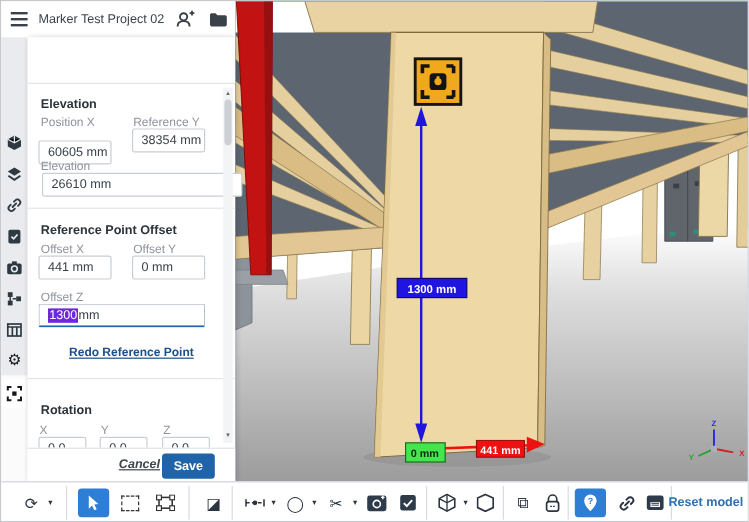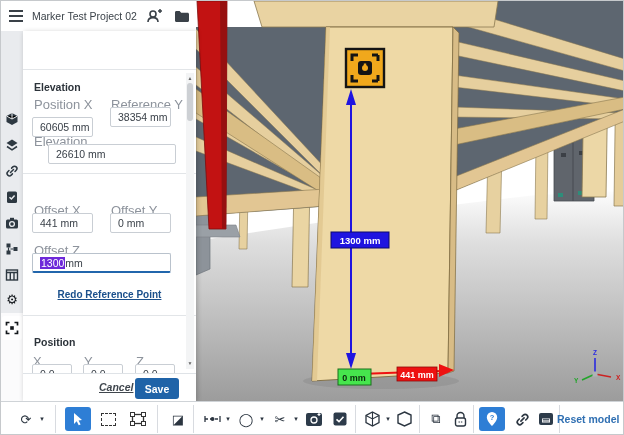--- a/index.html
+++ b/index.html
@@ -16,21 +16,21 @@
   .rail-bottom{position:absolute;left:0;top:312px;width:22px;height:88px;background:#fbfbfc;z-index:5;}
   .rail-ic{position:absolute;left:4px;width:14px;height:14px;}
   .rail-sel{position:absolute;left:1px;top:315px;width:20px;height:24px;background:#fff;border-radius:3px;z-index:5;}
   
   .panel{position:absolute;left:22px;top:30px;width:173px;height:370px;background:#fff;z-index:6;
          box-shadow:1px 1px 5px rgba(0,0,0,.22);}
   .p-title{position:absolute;left:0;top:12px;width:100%;text-align:center;font-size:12px;
            font-weight:bold;color:#2c333a;}
   .p-hdiv{position:absolute;left:0;top:38px;width:100%;height:1px;background:#e2e5e8;}
   .sech{position:absolute;font-size:10.5px;font-weight:bold;color:#2c333a;}
-  .lbl{position:absolute;font-size:13px;color:#8d939c;}
+  .lbl{position:absolute;font-size:10px;color:#8d939c;}
   .fld{position:absolute;height:20px;border:1px solid #c9ced4;border-radius:2px;background:#fff;
        font-size:10.5px;color:#3a4149;display:flex;align-items:center;padding-left:7px;box-sizing:border-box;}
   .fld.focus{border-color:#b9c2cc;border-bottom:2px solid #2166ac;}
   .seltxt{background:#6d28d9;color:#fff;padding:0 1px;}
   .divline{position:absolute;left:0;width:100%;height:1px;background:#e2e5e8;}
   .linkc{position:absolute;width:100%;text-align:center;font-size:10px;color:#1a4f8b;
          text-decoration:underline;font-weight:bold;cursor:pointer;}
   .pfoot{position:absolute;left:0;top:342px;width:100%;height:28px;background:#fff;
          border-top:1px solid #dfe3e7;z-index:3;}
   .cancel{position:absolute;left:76px;top:7px;font-size:10.5px;color:#3f464d;
@@ -223,38 +223,39 @@
 
   <div class="panel">
     <div class="p-hdiv"></div>
 
     <div class="sech" style="left:11px;top:50px">Elevation</div>
     <div class="lbl" style="left:11px;top:66px">Position X</div>
     <div class="lbl" style="left:88px;top:66px">Reference Y</div>
     <div class="fld" style="left:9px;top:86px;width:61px">60605 mm</div>
     <div class="fld" style="left:87px;top:76px;width:61px">38354 mm</div>
     <div class="lbl" style="left:11px;top:103px">Elevation</div>
-    <div class="fld" style="left:25px;top:113px;width:128px">26610 mm</div>
+    <div class="fld" style="left:12px;top:113px;width:167px">26610 mm</div>
 
     <div class="divline" style="top:142px"></div>
 
+    <div class="sech" style="left:11px;top:155px">Reference Point Offset</div>
     <div class="lbl" style="left:11px;top:172px">Offset X</div>
     <div class="lbl" style="left:88px;top:172px">Offset Y</div>
     <div class="fld" style="left:9px;top:182px;width:61px">441 mm</div>
     <div class="fld" style="left:87px;top:182px;width:61px">0 mm</div>
     <div class="lbl" style="left:11px;top:212px">Offset Z</div>
     <div class="fld focus" style="left:9px;top:222px;width:139px">
       <span class="seltxt">1300</span>
         <span> mm</span>
     </div>
     <div class="linkc" style="top:258px">Redo Reference Point</div>
 
     <div class="divline" style="top:284px"></div>
 
-    <div class="sech" style="left:11px;top:305px">Position</div>
+    <div class="sech" style="left:11px;top:305px">Rotation</div>
     <div class="lbl" style="left:10px;top:323px">X</div>
     <div class="lbl" style="left:61px;top:323px">Y</div>
     <div class="lbl" style="left:113px;top:323px">Z</div>
     <div class="fld" style="left:9px;top:333px;width:40px">0.0</div>
     <div class="fld" style="left:60px;top:333px;width:40px">0.0</div>
     <div class="fld" style="left:112px;top:333px;width:40px">0.0</div>
 
     <div class="sbar"></div>
     <div class="sthumb"></div>
     <div class="sarr" style="top:44px">▲</div>

